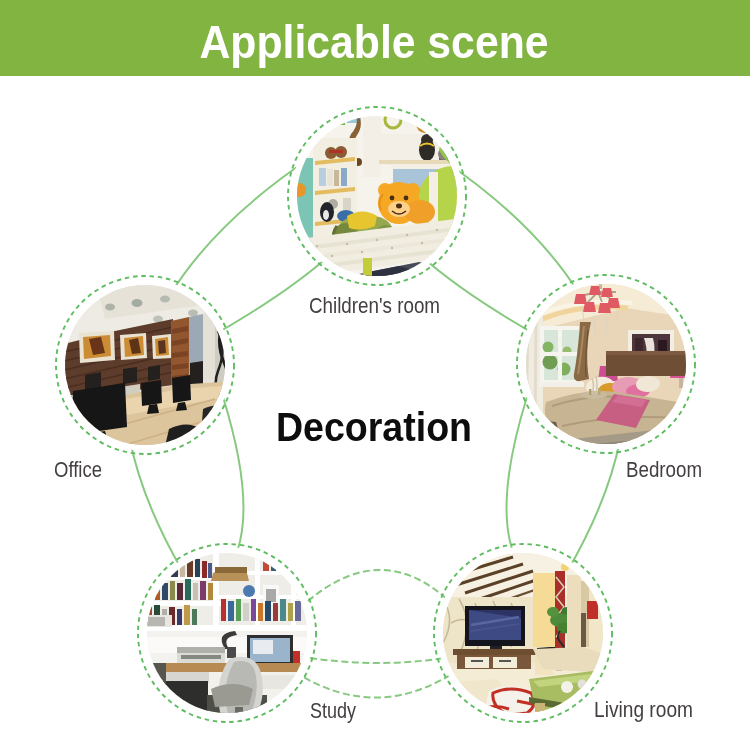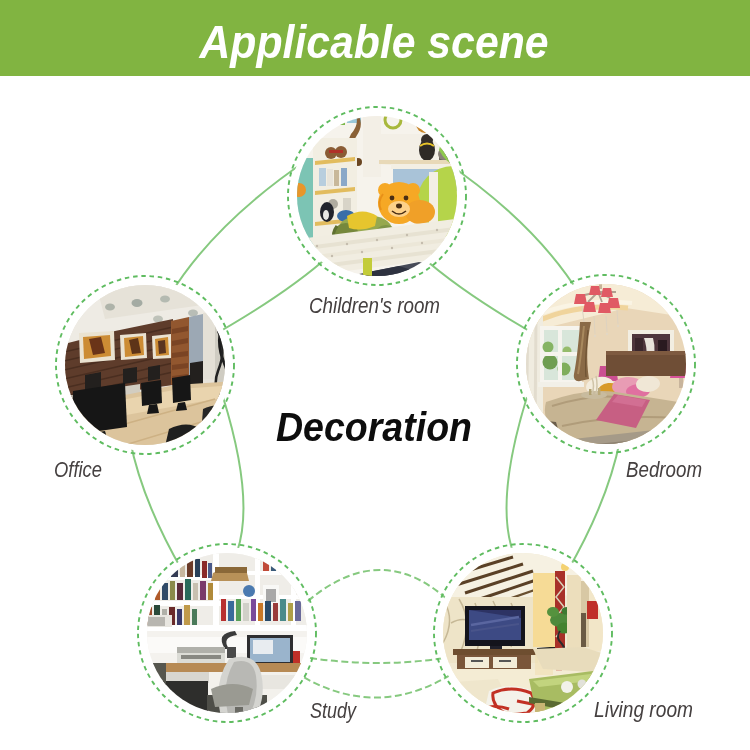--- a/index.html
+++ b/index.html
@@ -1,16 +1,16 @@
 <!DOCTYPE html>
 <html><head>
 <meta charset="utf-8">
 <style>
 html,body{margin:0;padding:0;background:#fff;}
-#stage{position:relative;width:750px;height:750px;overflow:hidden;font-family:"Liberation Sans",sans-serif;font-style:italic;}
+#stage{position:relative;width:750px;height:750px;overflow:hidden;font-family:"Liberation Sans",sans-serif;}
 svg{display:block;}
 </style>
 </head>
 <body>
 <div id="stage">
 <svg width="750" height="750" viewBox="0 0 750 750">
 <defs>
 <clipPath id="cpChild">
           <circle cx="377" cy="196" r="80"></circle>
         </clipPath>

